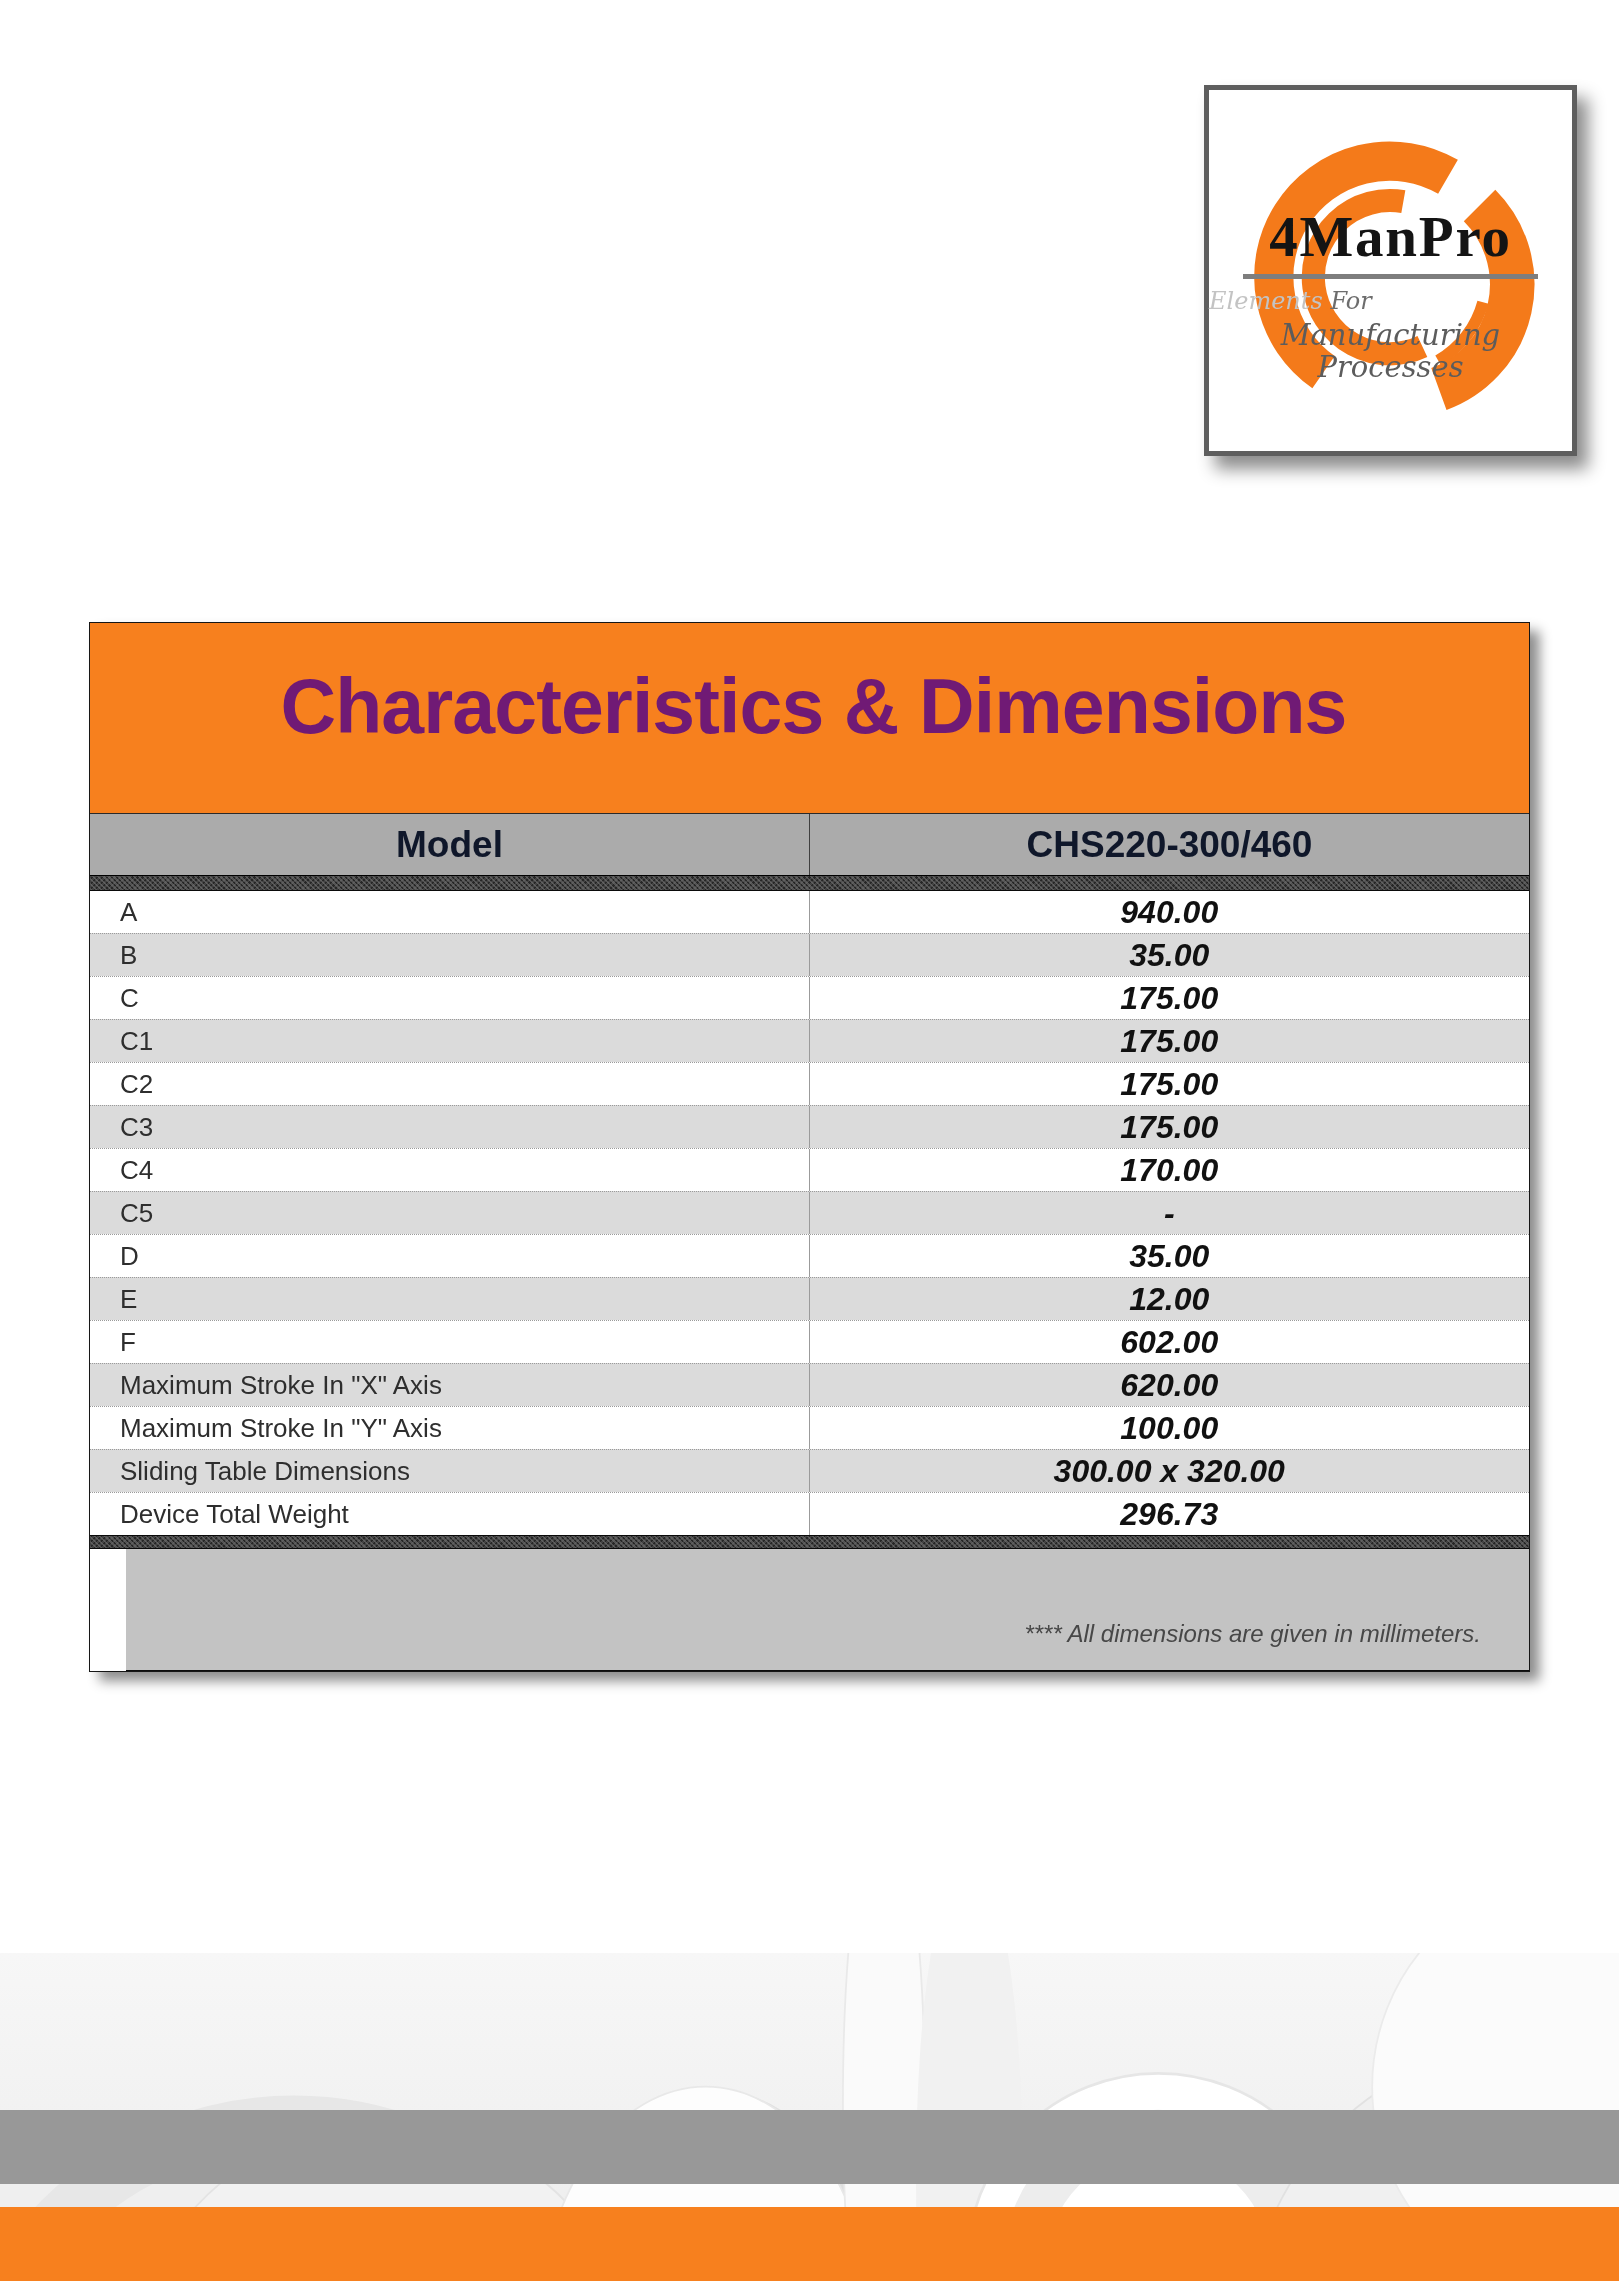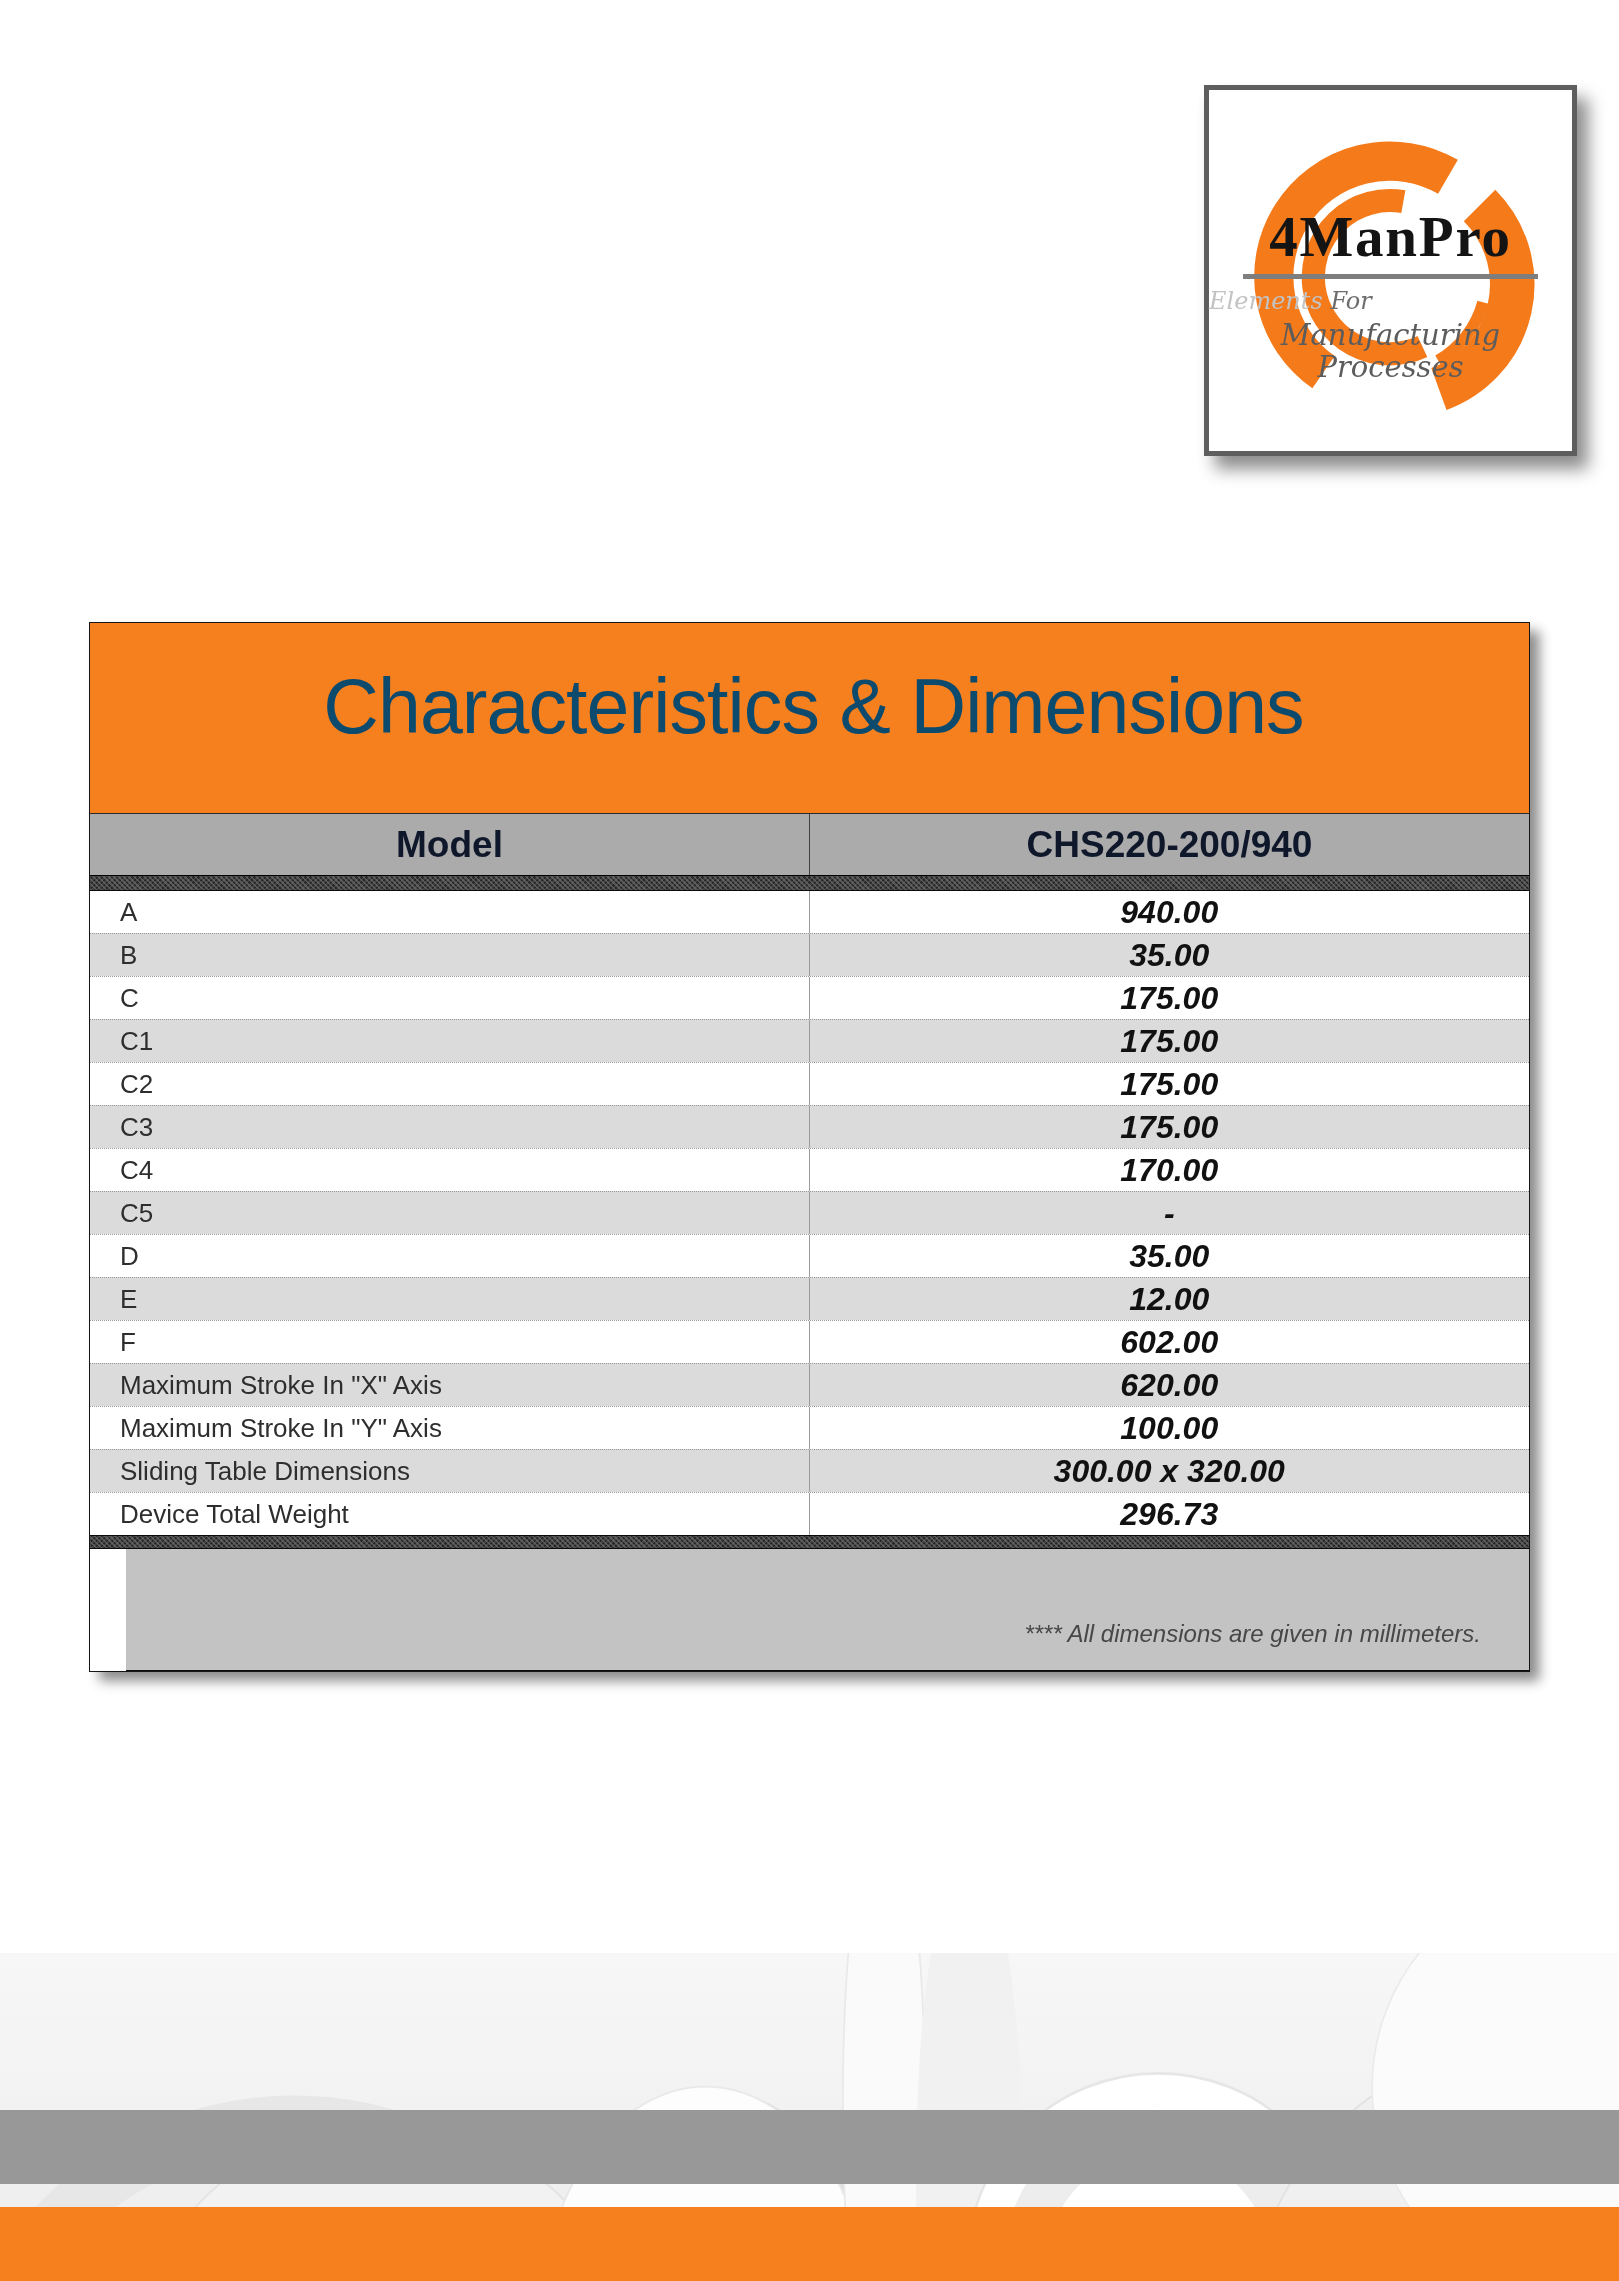--- a/index.html
+++ b/index.html
@@ -65,23 +65,23 @@
     box-shadow: 9.8px 9px 11.6px rgba(0,0,0,0.45);
     background: #ffffff;
   }
   .title-band {
     height: 190px;
     background: #f7801e;
     display: flex; align-items: center; justify-content: center;
   }
   .title-band .title-text {
     font-size: 77px;
-    font-weight: 400;
+    font-weight: 700;
     letter-spacing: -0.9px;
-    color: #0c4a6e;
+    color: #701a75;
     transform: translateY(-12.5px);
     margin-left: 8px;
   }
   .model-row {
     height: 61px;
     background: #ababab;
     display: flex;
     border-top: 1.8px solid #2a2a2a;
     border-bottom: 1.8px solid #000000;
   }
@@ -179,21 +179,21 @@
   <div class="logo-tag2">Manufacturing Processes</div>
 </div>
 
 <div class="spec-card">
   <div class="title-band">
     <div class="title-text">Characteristics &amp; Dimensions</div>
   </div>
 
   <div class="model-row">
     <div class="m-cell first">Model</div>
-    <div class="m-cell">CHS220-200/940</div>
+    <div class="m-cell">CHS220-300/460</div>
   </div>
 
   <div class="hatch-band"></div>
 
   <div class="rows" id="rows">
       <div class="t-row">
         <div class="cell-label">A</div>
         <div class="cell-value">940.00</div>
       </div>
       <div class="t-row">

